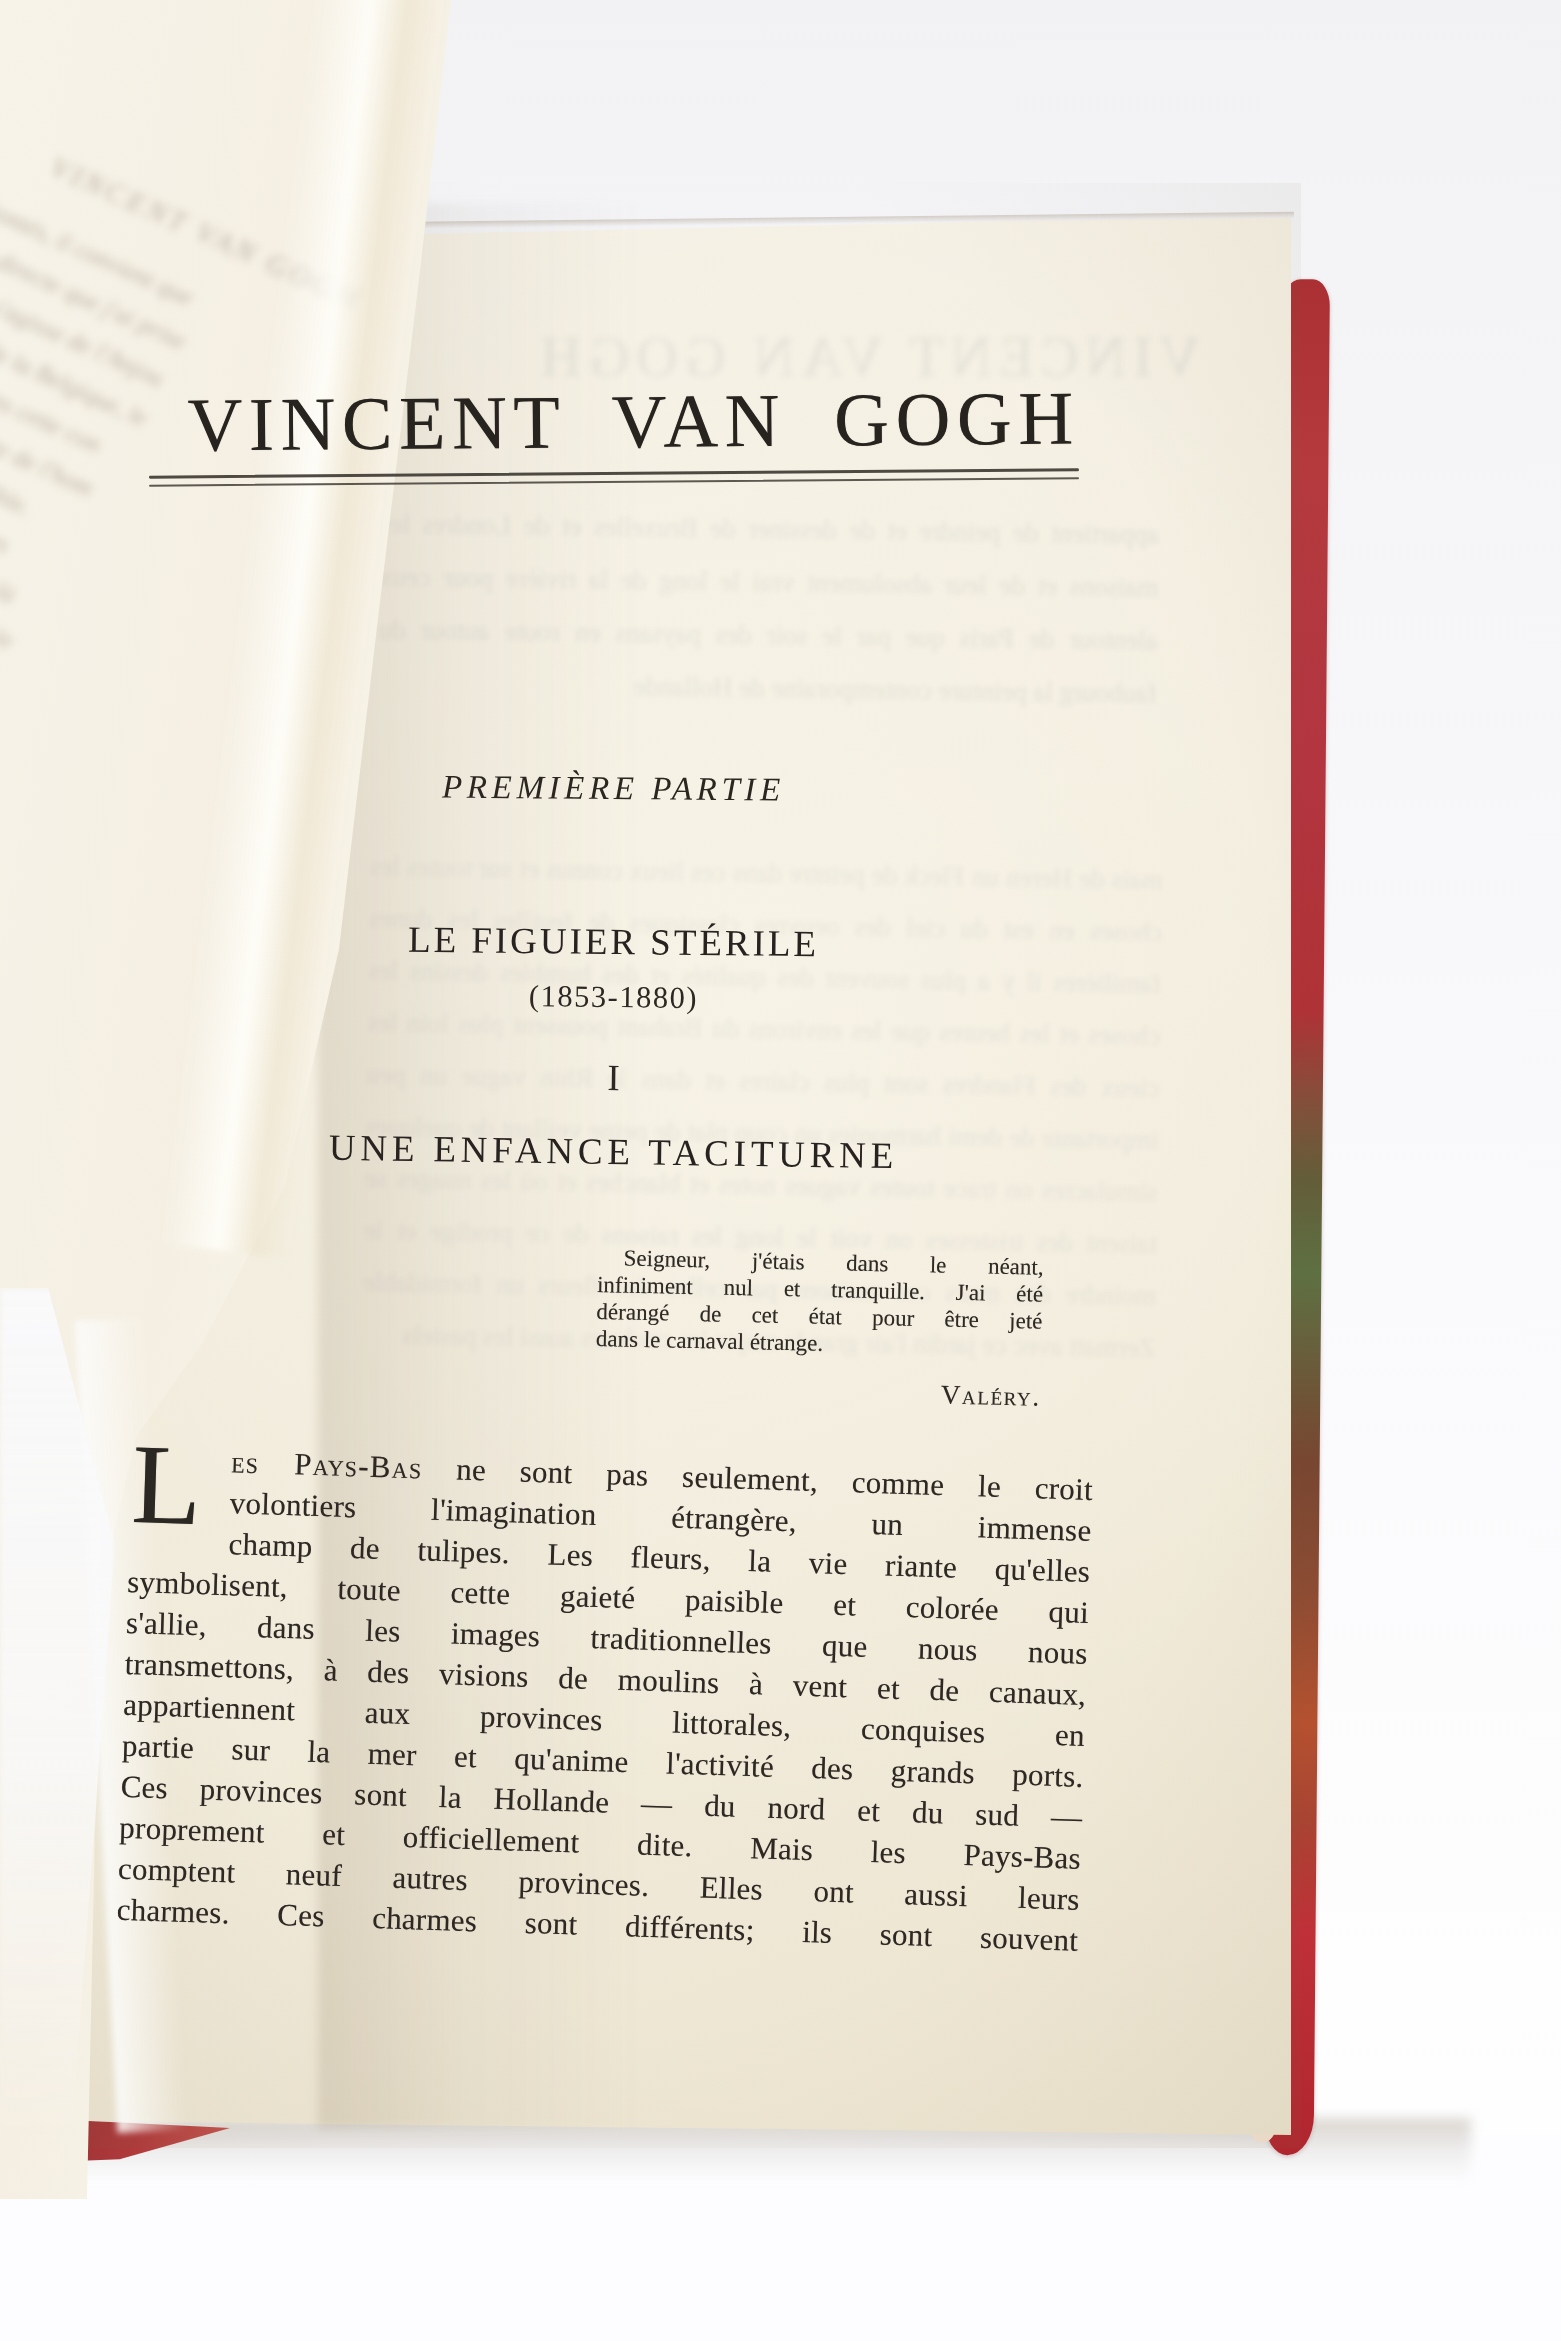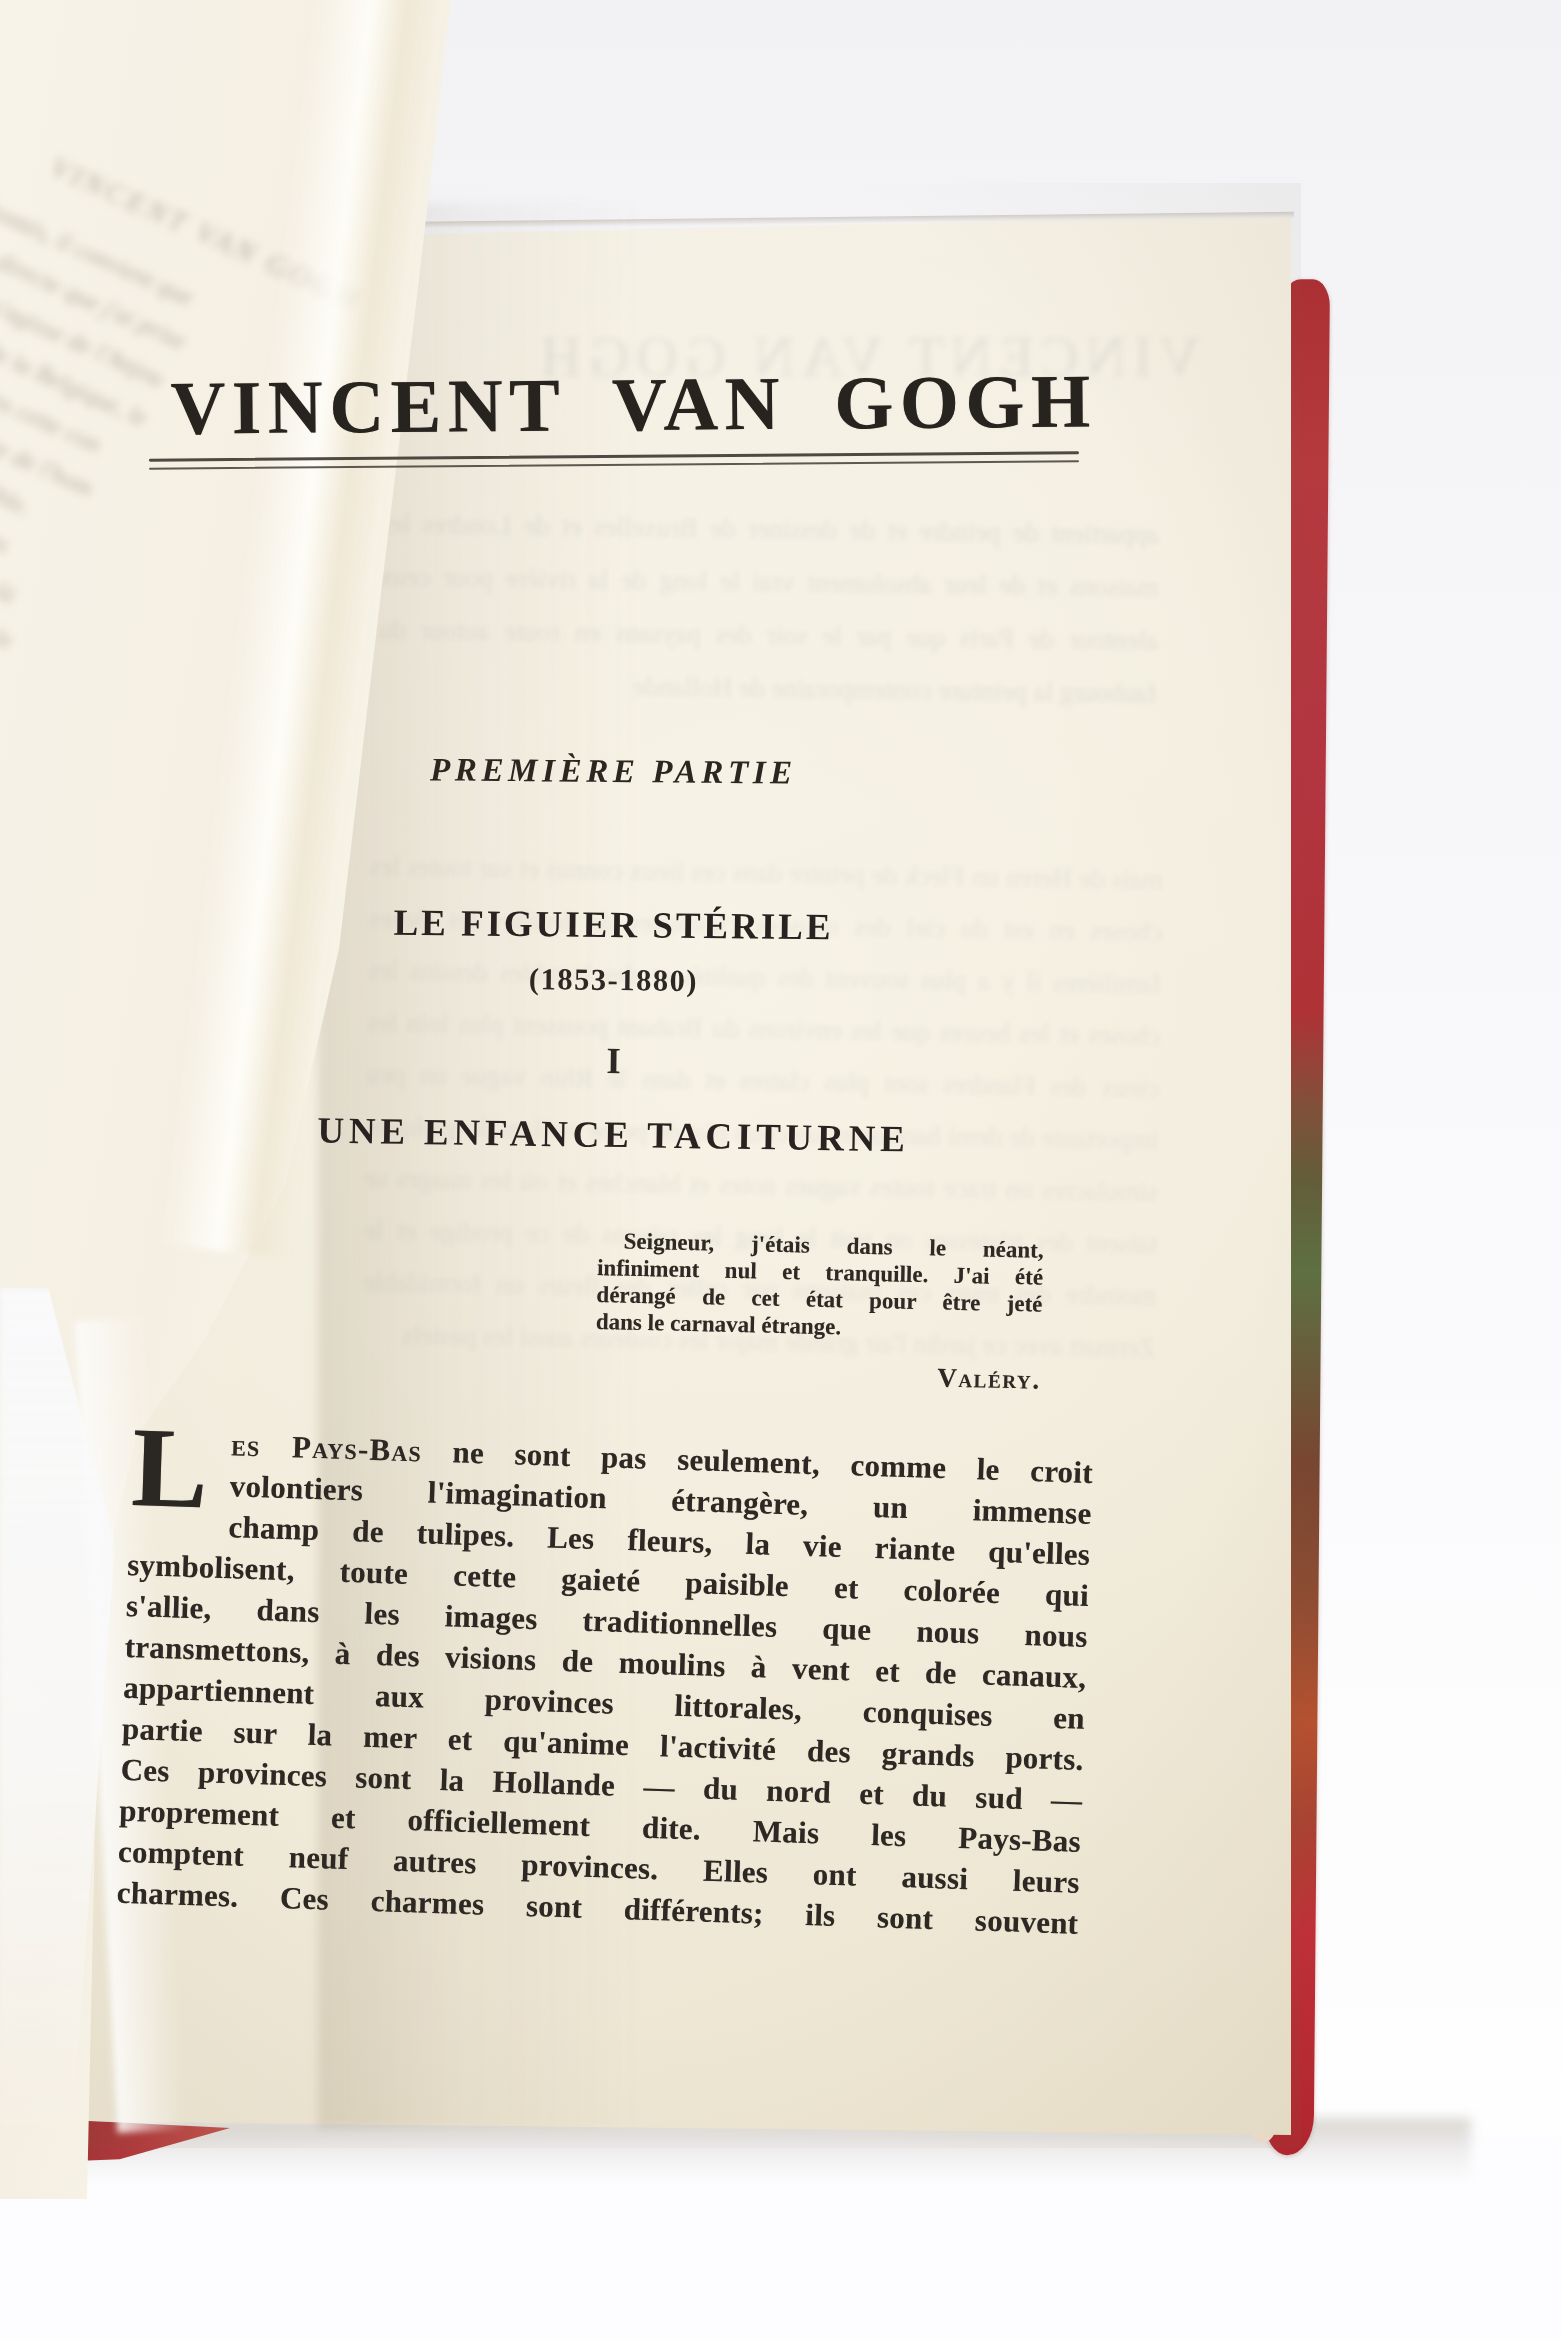--- a/index.html
+++ b/index.html
@@ -71,21 +71,21 @@
     clip-path:polygon(0 0,42% 0,100% 30%,62% 100%,0 100%);
     background:linear-gradient(180deg,rgba(249,249,251,0.95) 0%,rgba(249,249,250,0.8) 55%,rgba(249,249,250,0) 100%);
     filter:blur(2.7px);}
   .leftpage-text{position:absolute;left:-47px;top:102px;width:569px;z-index:10;
     transform:rotate(24deg);transform-origin:0 0;
     color:#8b7d70;opacity:0.55;filter:blur(4.1px);font-style:italic;}
   .leftpage-header{font-size:30px;letter-spacing:0.12em;text-align:center;margin-bottom:27px;}
   .leftpage-line{font-size:25px;line-height:43px;white-space:nowrap;}
 
   
-  .content{position:absolute;left:129px;top:166px;width:969px;height:1965px;z-index:12;font-weight:bold;}
+  .content{position:absolute;left:129px;top:183px;width:969px;height:1965px;z-index:12;}
   .title{position:absolute;left:20.3px;top:195px;width:100%;text-align:center;
     font-size:76px;letter-spacing:0.085em;word-spacing:0.30em;color:#27231e;
     transform:rotate(-0.45deg);text-shadow:0 0 0.7px rgba(40,34,26,0.5);}
   .rules{position:absolute;left:20.3px;top:289px;width:930px;transform:rotate(-0.45deg);}
   .rules .r1{height:3.4px;background:#37322b;opacity:0.88;border-radius:1.4px;}
   .rules .r2{height:2.7px;background:#37322b;opacity:0.8;margin-top:5.4px;border-radius:1.4px;}
   .part{position:absolute;top:587px;width:100%;text-align:center;font-style:italic;
     font-size:33px;letter-spacing:0.14em;transform:rotate(0.5deg);color:#2b2620;}
   .chapter{position:absolute;top:737px;width:100%;text-align:center;
     font-size:37px;letter-spacing:0.08em;transform:rotate(0.6deg);color:#282320;}

